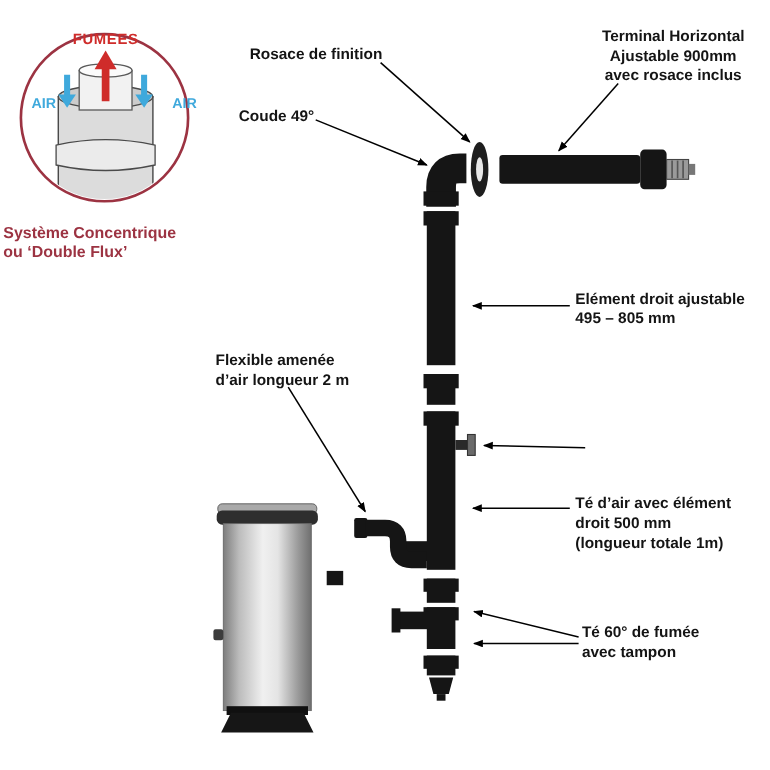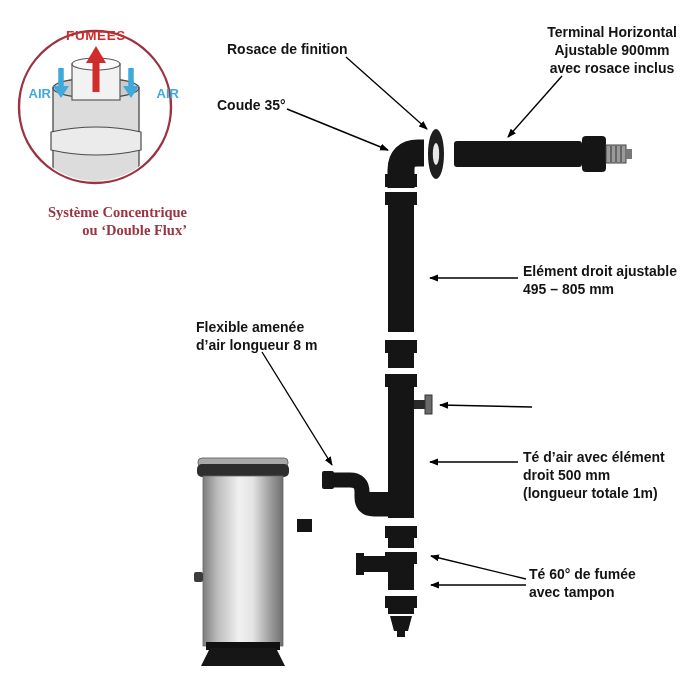--- a/index.html
+++ b/index.html
@@ -14,21 +14,21 @@
   .canvas{position:relative;width:700px;height:700px;background:#ffffff;overflow:hidden;}
   .svg-layer{position:absolute;left:0;top:0;width:700px;height:700px;}
   .label{
     position:absolute;font-size:14px;line-height:1.28;color:#141414;
     font-weight:600;white-space:pre-line;
   }
   .label.center{text-align:center;}
   .inset-text{position:absolute;font-weight:700;white-space:pre-line;}
   .fumees{color:var(--smoke-red);font-size:13.5px;letter-spacing:.6px;text-align:center;}
   .air{color:var(--air-blue);font-size:13px;text-align:right;}
-  .caption{color:var(--accent-red);font-size:14.5px;font-weight:700;text-align:right;line-height:1.25;font-family:Liberation Serif, serif;}
+  .caption{color:var(--accent-red);font-size:14.5px;font-weight:700;text-align:left;line-height:1.25;}
   .leader{stroke:#000;stroke-width:1.4;fill:none;}
   .pipe{fill:var(--pipe-black);}
   .pipe-stroke{stroke:var(--pipe-black);fill:none;}
   .metal{fill:#9a9a9a;stroke:#444;stroke-width:1;}
 </style>
 </head>
 <body>
 
 <div class="canvas">
 
@@ -160,26 +160,26 @@
     <line class="leader" x1="526" y1="585" x2="431" y2="585" marker-end="url(#arrow)"></line>
   </svg>
 
   <div class="inset-text fumees" style="left:55px;top:28px;width:82px;">FUMEES</div>
   <div class="inset-text air" style="left:15px;top:86px;width:36px;">AIR</div>
   <div class="inset-text air" style="left:143px;top:86px;width:36px;">AIR</div>
   <div class="inset-text caption" style="left:3px;top:203px;width:184px;">Système Concentrique
 ou ‘Double Flux’</div>
 
   <div class="label" style="left:227px;top:41px;">Rosace de finition</div>
-  <div class="label" style="left:217px;top:97px;">Coude 35°</div>
+  <div class="label" style="left:217px;top:97px;">Coude 49°</div>
   <div class="label center" style="left:536px;top:24px;width:152px;">Terminal Horizontal
 Ajustable 900mm
 avec rosace inclus</div>
   <div class="label" style="left:523px;top:263px;">Elément droit ajustable
 495 – 805 mm</div>
   <div class="label" style="left:196px;top:319px;">Flexible amenée
-d’air longueur 8 m</div>
+d’air longueur 2 m</div>
   <div class="label" style="left:523px;top:449px;">Té d’air avec élément
 droit 500 mm
 (longueur totale 1m)</div>
   <div class="label" style="left:529px;top:566px;">Té 60° de fumée
 avec tampon</div>
 </div>
 
 </body></html>

